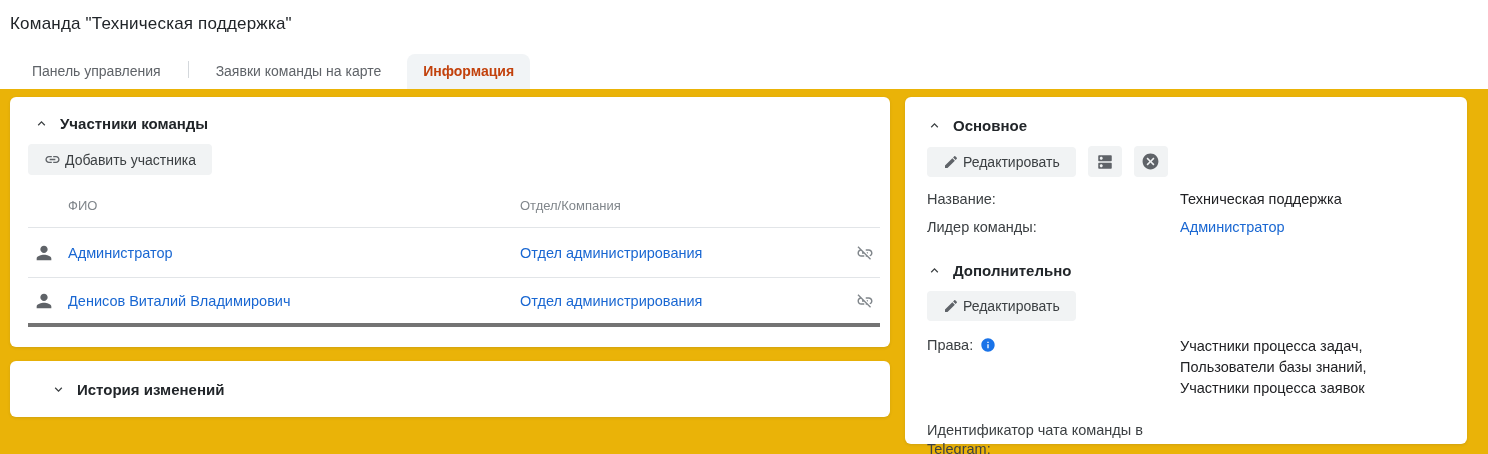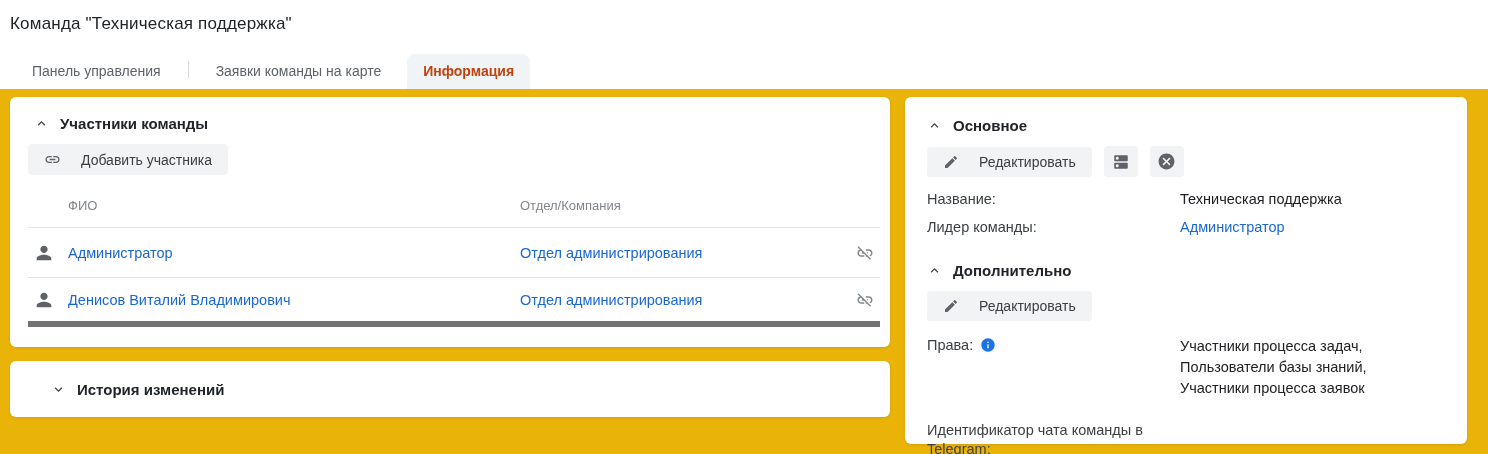--- a/index.html
+++ b/index.html
@@ -21,37 +21,37 @@
   .content { background:#eab308; height:366px; padding:8px 21px 0 10px; display:flex; gap:15px; }
   .col-left { width:880px; flex:none; }
   .col-right { flex:1; }
   .card { background:#fff; border-radius:6px; box-shadow:0 1px 3px rgba(60,64,67,.14); }
 
   .card-header { display:flex; align-items:center; gap:11px; }
   .card-title { font-size:15px; font-weight:700; color:#212529; }
   .chev { color:#3c4043; display:flex; cursor:pointer; }
 
   
-  .btn { display:inline-flex; align-items:center; gap:20px; background:#f1f3f4; border:none;
+  .btn { display:inline-flex; align-items:center; gap:4px; background:#f1f3f4; border:none;
          border-radius:4px; padding:7px 16px; font-size:14px; font-weight:500; color:#3c4043;
          font-family:inherit; cursor:pointer; white-space:nowrap; }
   .btn svg { color:#5f6368; }
   .icon-btn { width:34px; height:31px; background:#f1f3f4; border:none; border-radius:4px;
               display:inline-flex; align-items:center; justify-content:center; color:#5f6368; cursor:pointer; }
 
   
   .members-card { height:250px; padding-top:18px; }
   .members-card .card-header { padding-left:24px; }
   .members-card .btn { margin:12px 0 0 18px; }
   .member-table { margin-top:9px; font-size:14px; }
   .thead, .trow { display:grid; grid-template-columns:40px 452px 1fr 48px; align-items:center;
                   margin:0 10px 0 18px; }
   .thead { height:43px; color:#80868b; font-size:13px; }
   .trow { height:50px; border-top:1px solid #e2e5e8; }
-  .trow:last-child { border-bottom:6px solid #737373; }
+  .trow:last-child { border-bottom:4px solid #737373; }
   .person { color:#5f6368; margin-left:5px; display:flex; }
   a.cell-link { color:#1967d2; text-decoration:none; font-size:14.5px; }
   .unlink { color:#80868b; justify-self:end; margin-right:6px; display:flex; cursor:pointer; }
 
   
   .history-card { margin-top:14px; height:56px; display:flex; align-items:center; gap:11px; padding-left:41px; }
 
   
   .info-card { height:347px; padding:20px 24px 0 22px; }
   .btn-row { display:flex; align-items:center; gap:12px; margin-top:12px; }

